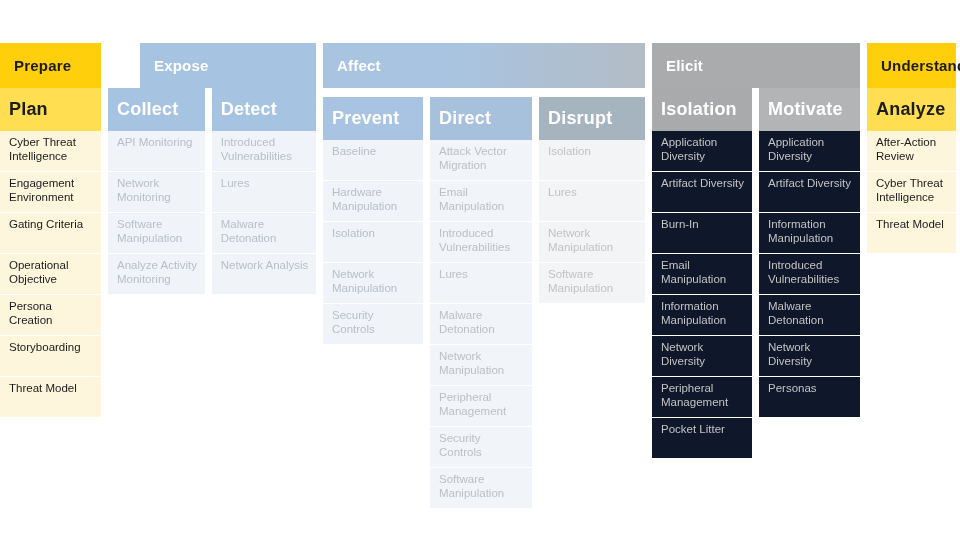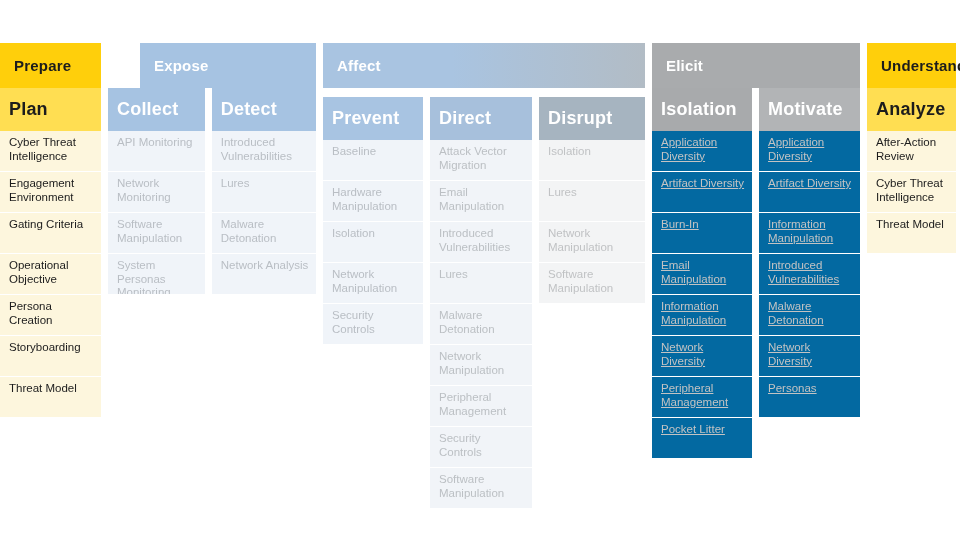--- a/index.html
+++ b/index.html
@@ -94,21 +94,21 @@
   .g-affect .c-direct  .col-header { background: #a7c0dc; color: #ffffff; }
   .g-affect .c-disrupt .col-header { background: #a6b4c0; color: #ffffff; }
   .g-affect .c-prevent .cell { background: #f0f4f9; color: #b9bec4; }
   .g-affect .c-direct  .cell { background: #f1f4f8; color: #bcc0c4; }
   .g-affect .c-disrupt .cell { background: #f3f4f5; color: #c0c2c4; }
 
   
   .g-gray .group-header { background: #a9abad; color: #ffffff; }
   .g-gray .c-reassure .col-header { background: #a8aaac; color: #ffffff; }
   .g-gray .c-motivate .col-header { background: #b2b4b6; color: #ffffff; }
-  .g-gray .cell { background: #0369a1; color: #c3c3c3; text-decoration: underline; }
+  .g-gray .cell { background: #0f172a; color: #c3c3c3; }
 </style>
 </head>
 <body>
 
 <div id="matrix">
     <div class="group g-yellow" style="width: 101px;">
       <div class="group-header">Prepare</div>
       <div class="cols">
         <div class="col c-plan" style="width: 101px;">
           <div class="col-header">Plan</div>
@@ -123,21 +123,21 @@
       </div>
     </div>
     <div class="group g-blue" style="width: 208px;">
       <div class="group-header">Expose</div>
       <div class="cols">
         <div class="col c-collect" style="width: 116px; justify-content: space-between;">
           <div class="col-header">Collect</div>
           <div class="cell">API Monitoring</div>
           <div class="cell">Network Monitoring</div>
           <div class="cell">Software Manipulation</div>
-          <div class="cell">System Personas Monitoring</div>
+          <div class="cell">Analyze Activity Monitoring</div>
         </div>
         <div class="col c-detect" style="width: 125px;">
           <div class="col-header">Detect</div>
           <div class="cell">Introduced Vulnerabilities</div>
           <div class="cell">Lures</div>
           <div class="cell">Malware Detonation</div>
           <div class="cell">Network Analysis</div>
         </div>
       </div>
     </div>

